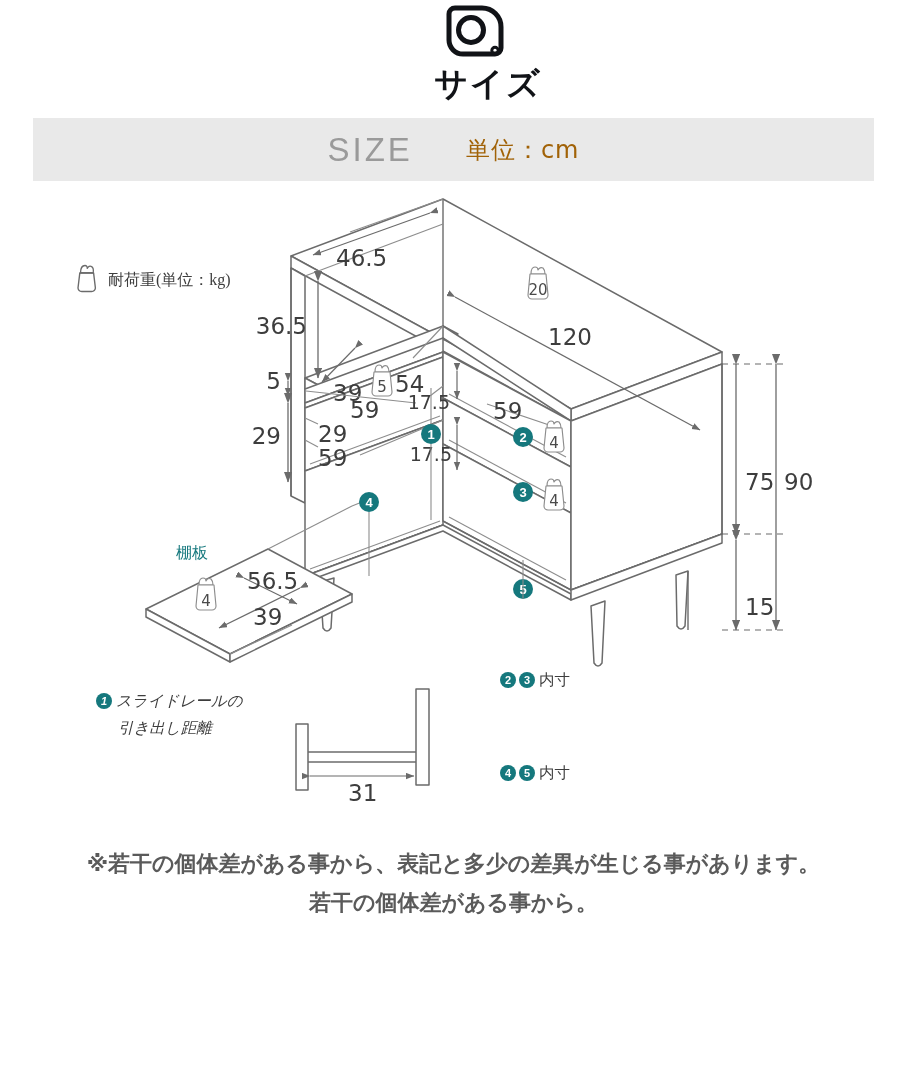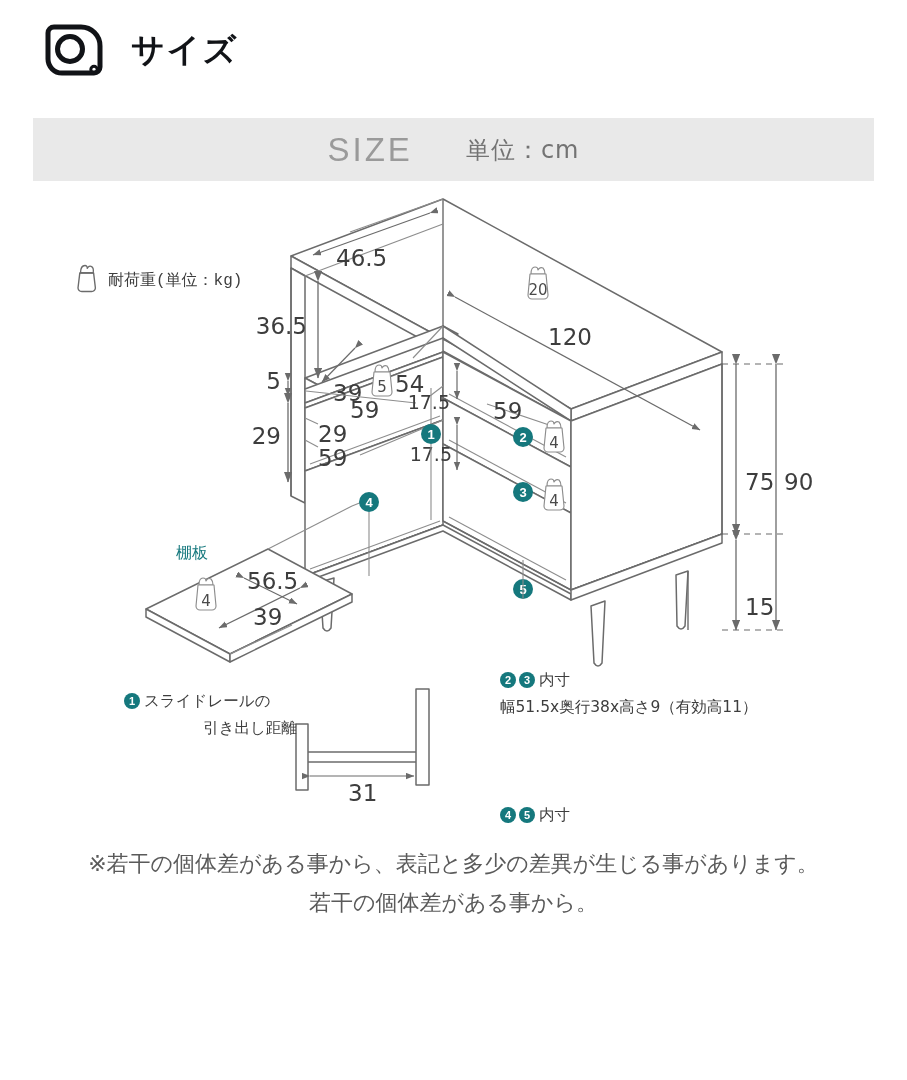--- a/index.html
+++ b/index.html
@@ -10,84 +10,84 @@
     font-family:"Liberation Sans","DejaVu Sans",sans-serif;
     color:#3d3d3d;
     overflow:hidden;
     position:relative;
   }
   .page{position:relative;width:907px;height:1080px;}
 
   
   .header{
     position:absolute;left:0;top:0;width:907px;height:100px;
-    display:flex;align-items:center;padding-left:44px;box-sizing:border-box;
+    display:flex;align-items:center;padding-left:44px;box-sizing:border-box;flex-direction:column;
   }
   .tape-icon{width:62px;height:62px;flex:0 0 auto;}
   .header-title{
     font-size:33px;font-weight:bold;color:#111317;
     margin-left:25px;letter-spacing:2px;
     font-family:"DejaVu Sans","Liberation Sans",sans-serif;
   }
 
   
   .size-banner{
     position:absolute;left:33px;top:118px;width:841px;height:63px;
     background:#e9e9e9;
     display:flex;align-items:center;justify-content:center;gap:27px;
   }
   .size-banner .sz{
     font-size:33px;color:#9a9a9a;letter-spacing:3px;
   }
   .size-banner .unit{
-    font-size:24px;color:#737373;margin-left:26px;letter-spacing:1px;
+    font-size:24px;color:#a16207;margin-left:26px;letter-spacing:1px;
     font-family:"DejaVu Sans","Liberation Sans",sans-serif;
   }
 
   
   .legend{
     position:absolute;left:72px;top:262px;
     display:flex;align-items:center;
   }
   .legend-text{
     font-size:16px;color:#3d3d3d;margin-left:6px;letter-spacing:0px;
-    font-family:Liberation Mono, monospace;
+    font-family:Liberation Serif, serif;
   }
 
   
   .drawing{position:absolute;left:0;top:0;width:907px;height:1080px;}
 
   
   .note{
     position:absolute;
     font-size:15.5px;color:#3d3d3d;line-height:1.5;
     font-family:"DejaVu Sans","Liberation Sans",sans-serif;
   }
-  .note-1{left:124px;top:690px;width:230px;}
+  .note-1{left:96px;top:690px;width:230px;font-style:italic;}
   .note-2{left:500px;top:669px;width:340px;}
-  .note-3{left:500px;top:804px;width:340px;}
-  .note .nline2{padding-left:22px;display:block;text-align:center;}
+  .note-3{left:500px;top:762px;width:340px;}
+  .note .nline2{padding-left:22px;display:block;}
   .note .head{display:block;margin-bottom:4px;}
   .note .body{display:block;}
 
   .circ{
     display:inline-block;width:16px;height:16px;border-radius:50%;
     background:#15787d;color:#fff;font-size:11px;line-height:16px;
     text-align:center;vertical-align:1px;margin-right:4px;
     font-family:"Liberation Sans",sans-serif;font-weight:bold;
   }
   .circ+.circ{margin-left:-1px;}
 
   .disclaimer{
     position:absolute;left:0;top:845px;width:907px;
     text-align:center;color:#5a5a5a;
     font-size:22px;line-height:1.75;
     font-family:"DejaVu Sans","Liberation Sans",sans-serif;
   }
-  .disclaimer span{display:block;}
+  .disclaimer span{display:block;font-weight:bold;}
 </style>
 </head>
 <body>
 
 <div class="page">
 
   <div class="header">
     <span class="tape-icon">
       <svg viewBox="0 0 62 62" width="62" height="62" aria-hidden="true">
         <path d="M10 8 H37 A19 19 0 0 1 56 27 V48 A6 6 0 0 1 50 54 H18
@@ -382,21 +382,20 @@
     <path class="thin" d="M523 599 L523 560"></path>
   </svg>
 
   <div class="note note-1">
     <span class="head"><span class="circ">1</span><span>スライドレールの</span></span>
     <span class="nline2">引き出し距離</span>
   </div>
 
   <div class="note note-2">
     <span class="head"><span class="circ">2</span><span class="circ">3</span><span>内寸</span></span>
-    <span class="body">幅51.5x奥行38x高さ9（有効高11）</span>
   </div>
 
   <div class="note note-3">
     <span class="head"><span class="circ">4</span><span class="circ">5</span><span>内寸</span></span>
   </div>
 
   <div class="disclaimer">
     <span>※若干の個体差がある事から、表記と多少の差異が生じる事があります。</span>
     <span>若干の個体差がある事から。</span>
   </div>

